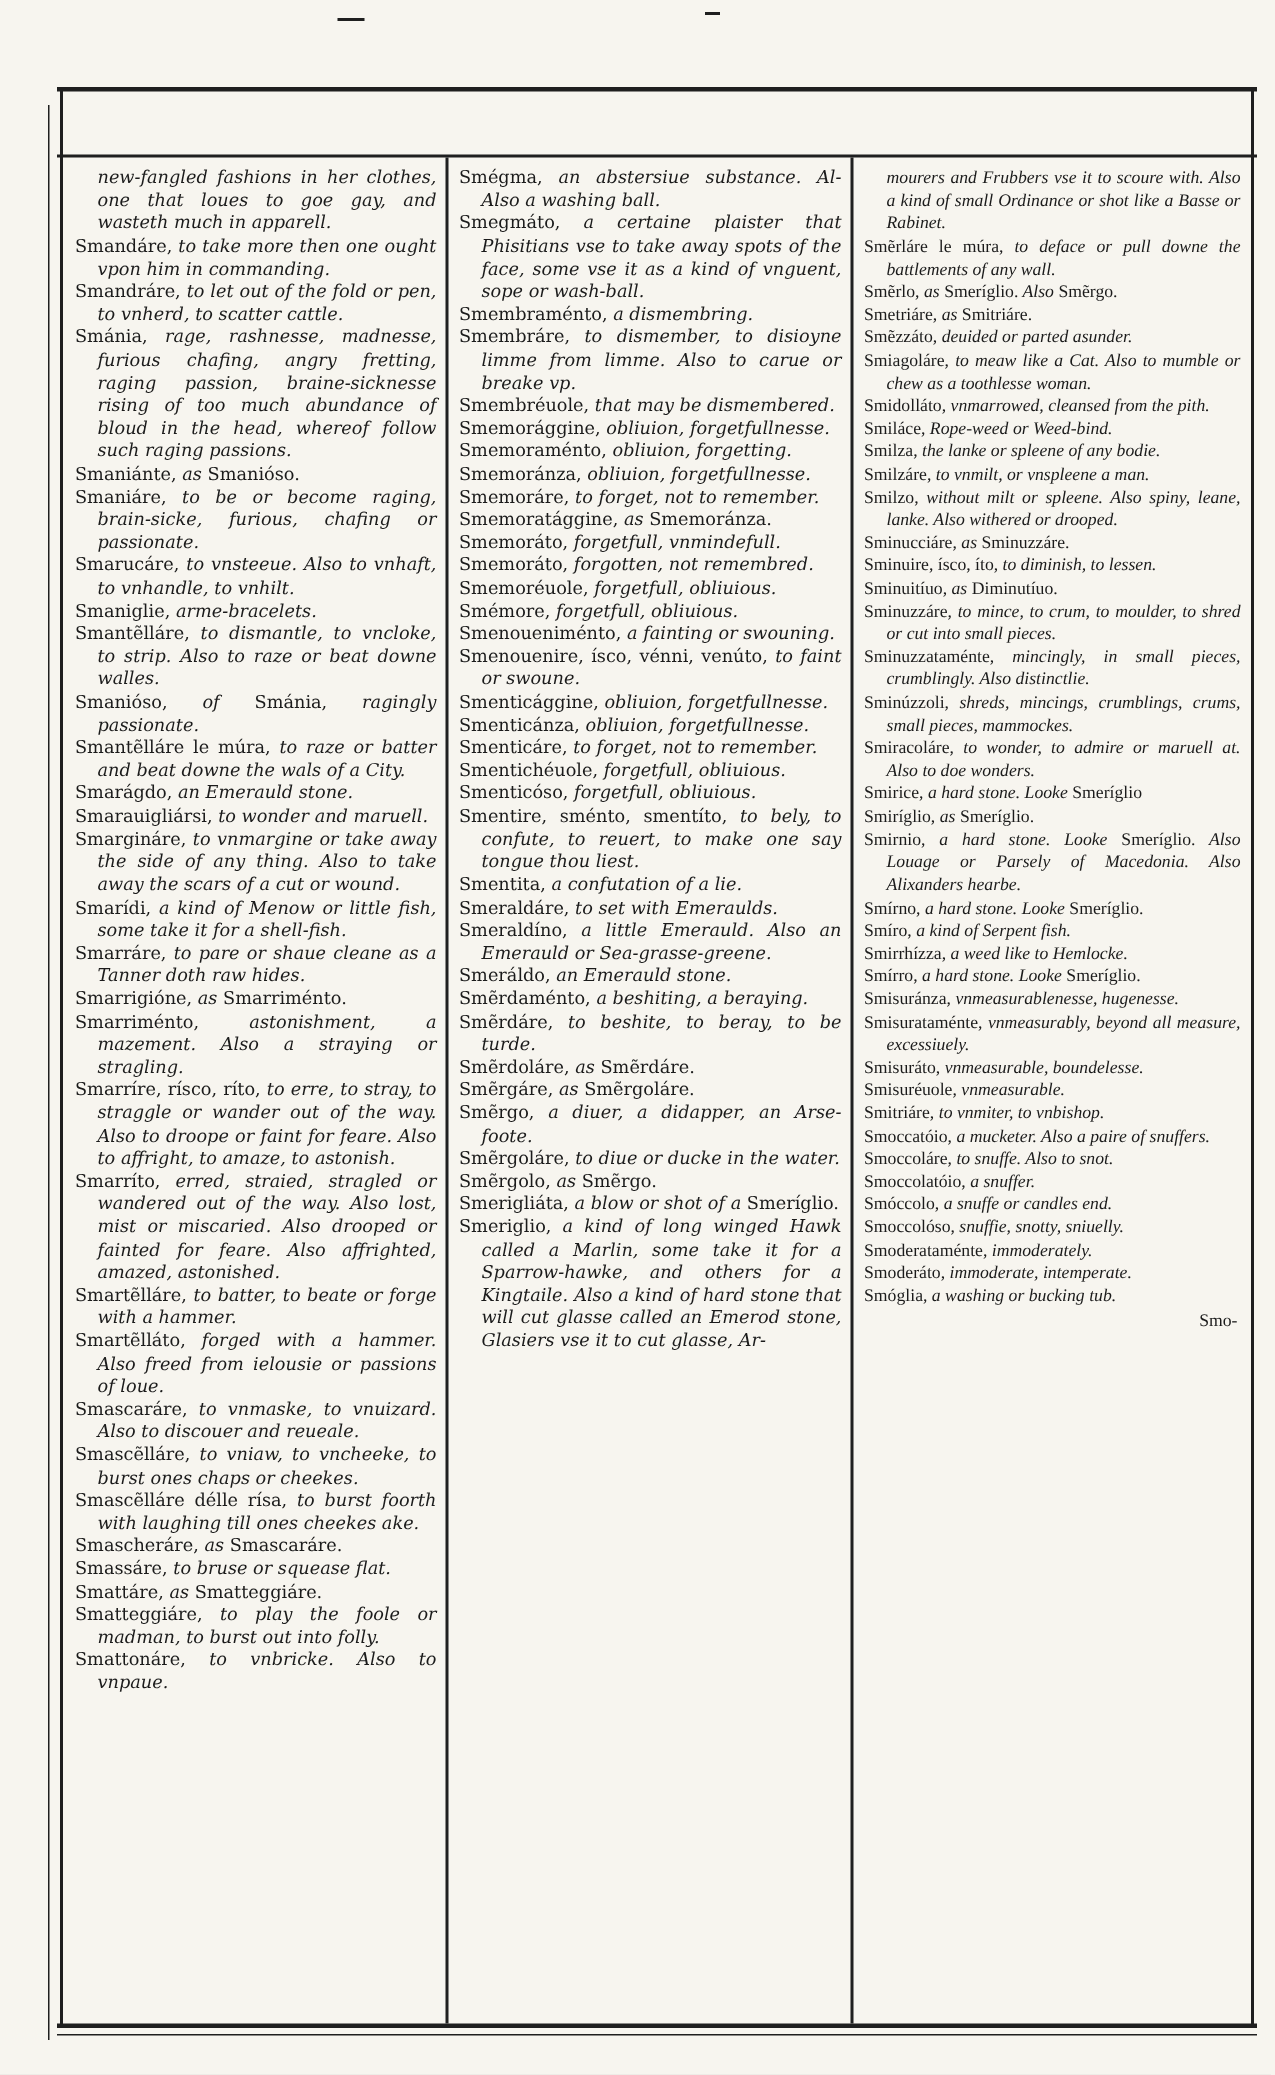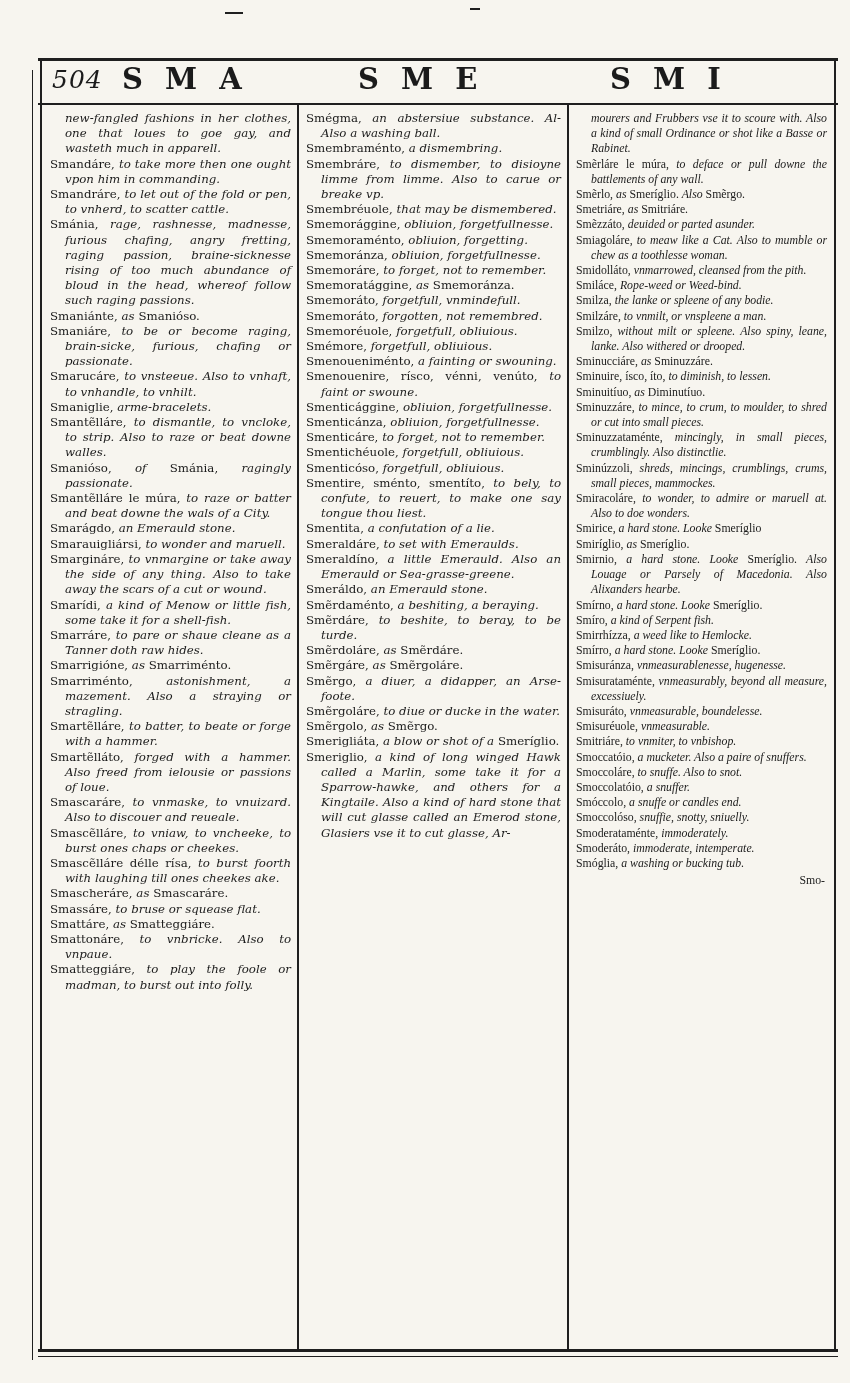--- a/index.html
+++ b/index.html
@@ -72,26 +72,20 @@
   <div class="rule rule-top1"></div>
   <div class="rule rule-top2"></div>
   <div class="rule rule-bottom1"></div>
   <div class="rule rule-bottom2"></div>
   <div class="rule rule-left-outer"></div>
   <div class="rule rule-left"></div>
   <div class="rule rule-right"></div>
   <div class="rule rule-colsep1"></div>
   <div class="rule rule-colsep2"></div>
 
-  <div class="header">
-    <span class="page-number">504</span>
-    <span class="section-title sec-0">S M A</span>
-    <span class="section-title sec-1">S M E</span>
-    <span class="section-title sec-2">S M I</span>
-  </div>
 
   <div class="columns">
     <div class="col col-0">
         <p class="entry cont"><span class="it">new-fangled fashions in her clothes, one that loues to goe gay, and wasteth much in apparell.</span></p>
         <p class="entry"><span class="hw">Smandáre, </span><span class="it">to take more then one ought vpon him in commanding.</span></p>
         <p class="entry"><span class="hw">Smandráre, </span><span class="it">to let out of the fold or pen, to vnherd, to scatter cattle.</span></p>
         <p class="entry"><span class="hw">Smánia, </span><span class="it">rage, rashnesse, madnesse, furious chafing, angry fretting, raging passion, braine-sicknesse rising of too much abundance of bloud in the head, whereof follow such raging passions.</span></p>
         <p class="entry"><span class="hw">Smaniánte, </span><span class="it">as </span><span class="rm">Smanióso.</span></p>
         <p class="entry"><span class="hw">Smaniáre, </span><span class="it">to be or become raging, brain-sicke, furious, chafing or passionate.</span></p>
         <p class="entry"><span class="hw">Smarucáre, </span><span class="it">to vnsteeue. Also to vnhaft, to vnhandle, to vnhilt.</span></p>
@@ -99,47 +93,50 @@
         <p class="entry"><span class="hw">Smantẽlláre, </span><span class="it">to dismantle, to vncloke, to strip. Also to raze or beat downe walles.</span></p>
         <p class="entry"><span class="hw">Smanióso, </span><span class="it">of </span><span class="rm">Smánia,</span><span class="it"> ragingly passionate.</span></p>
         <p class="entry"><span class="hw">Smantẽlláre le múra, </span><span class="it">to raze or batter and beat downe the wals of a City.</span></p>
         <p class="entry"><span class="hw">Smarágdo, </span><span class="it">an Emerauld stone.</span></p>
         <p class="entry"><span class="hw">Smarauigliársi, </span><span class="it">to wonder and maruell.</span></p>
         <p class="entry"><span class="hw">Smargináre, </span><span class="it">to vnmargine or take away the side of any thing. Also to take away the scars of a cut or wound.</span></p>
         <p class="entry"><span class="hw">Smarídi, </span><span class="it">a kind of Menow or little fish, some take it for a shell-fish.</span></p>
         <p class="entry"><span class="hw">Smarráre, </span><span class="it">to pare or shaue cleane as a Tanner doth raw hides.</span></p>
         <p class="entry"><span class="hw">Smarrigióne, </span><span class="it">as </span><span class="rm">Smarriménto.</span></p>
         <p class="entry"><span class="hw">Smarriménto, </span><span class="it">astonishment, a mazement. Also a straying or stragling.</span></p>
+        <p class="entry"><span class="hw">Smarríre, rísco, ríto, </span><span class="it">to erre, to stray, to straggle or wander out of the way. Also to droope or faint for feare. Also to affright, to amaze, to astonish.</span></p>
+        <p class="entry"><span class="hw">Smarríto, </span><span class="it">erred, straied, stragled or wandered out of the way. Also lost, mist or miscaried. Also drooped or fainted for feare. Also affrighted, amazed, astonished.</span></p>
         <p class="entry"><span class="hw">Smartẽlláre, </span><span class="it">to batter, to beate or forge with a hammer.</span></p>
         <p class="entry"><span class="hw">Smartẽlláto, </span><span class="it">forged with a hammer. Also freed from ielousie or passions of loue.</span></p>
         <p class="entry"><span class="hw">Smascaráre, </span><span class="it">to vnmaske, to vnuizard. Also to discouer and reueale.</span></p>
         <p class="entry"><span class="hw">Smascẽlláre, </span><span class="it">to vniaw, to vncheeke, to burst ones chaps or cheekes.</span></p>
         <p class="entry"><span class="hw">Smascẽlláre délle rísa, </span><span class="it">to burst foorth with laughing till ones cheekes ake.</span></p>
         <p class="entry"><span class="hw">Smascheráre, </span><span class="it">as </span><span class="rm">Smascaráre.</span></p>
         <p class="entry"><span class="hw">Smassáre, </span><span class="it">to bruse or squease flat.</span></p>
         <p class="entry"><span class="hw">Smattáre, </span><span class="it">as </span><span class="rm">Smatteggiáre.</span></p>
+        <p class="entry"><span class="hw">Smatteggiáre, </span><span class="it">to play the foole or madman, to burst out into folly.</span></p>
         <p class="entry"><span class="hw">Smattonáre, </span><span class="it">to vnbricke. Also to vnpaue.</span></p>
-        <p class="entry"><span class="hw">Smatteggiáre, </span><span class="it">to play the foole or madman, to burst out into folly.</span></p>
       </div>
     <div class="col col-1">
         <p class="entry"><span class="hw">Smégma, </span><span class="it">an abstersiue substance. Al- Also a washing ball.</span></p>
+        <p class="entry"><span class="hw">Smegmáto, </span><span class="it">a certaine plaister that Phisitians vse to take away spots of the face, some vse it as a kind of vnguent, sope or wash-ball.</span></p>
         <p class="entry"><span class="hw">Smembraménto, </span><span class="it">a dismembring.</span></p>
         <p class="entry"><span class="hw">Smembráre, </span><span class="it">to dismember, to disioyne limme from limme. Also to carue or breake vp.</span></p>
         <p class="entry"><span class="hw">Smembréuole, </span><span class="it">that may be dismembered.</span></p>
         <p class="entry"><span class="hw">Smemorággine, </span><span class="it">obliuion, forgetfullnesse.</span></p>
         <p class="entry"><span class="hw">Smemoraménto, </span><span class="it">obliuion, forgetting.</span></p>
         <p class="entry"><span class="hw">Smemoránza, </span><span class="it">obliuion, forgetfullnesse.</span></p>
         <p class="entry"><span class="hw">Smemoráre, </span><span class="it">to forget, not to remember.</span></p>
         <p class="entry"><span class="hw">Smemoratággine, </span><span class="it">as </span><span class="rm">Smemoránza.</span></p>
         <p class="entry"><span class="hw">Smemoráto, </span><span class="it">forgetfull, vnmindefull.</span></p>
         <p class="entry"><span class="hw">Smemoráto, </span><span class="it">forgotten, not remembred.</span></p>
         <p class="entry"><span class="hw">Smemoréuole, </span><span class="it">forgetfull, obliuious.</span></p>
         <p class="entry"><span class="hw">Smémore, </span><span class="it">forgetfull, obliuious.</span></p>
         <p class="entry"><span class="hw">Smenoueniménto, </span><span class="it">a fainting or swouning.</span></p>
-        <p class="entry"><span class="hw">Smenouenire, rísco, vénni, venúto, </span><span class="it">to faint or swoune.</span></p>
+        <p class="entry"><span class="hw">Smenouenire, ísco, vénni, venúto, </span><span class="it">to faint or swoune.</span></p>
         <p class="entry"><span class="hw">Smenticággine, </span><span class="it">obliuion, forgetfullnesse.</span></p>
         <p class="entry"><span class="hw">Smenticánza, </span><span class="it">obliuion, forgetfullnesse.</span></p>
         <p class="entry"><span class="hw">Smenticáre, </span><span class="it">to forget, not to remember.</span></p>
         <p class="entry"><span class="hw">Smentichéuole, </span><span class="it">forgetfull, obliuious.</span></p>
         <p class="entry"><span class="hw">Smenticóso, </span><span class="it">forgetfull, obliuious.</span></p>
         <p class="entry"><span class="hw">Smentire, sménto, smentíto, </span><span class="it">to bely, to confute, to reuert, to make one say tongue thou liest.</span></p>
         <p class="entry"><span class="hw">Smentita, </span><span class="it">a confutation of a lie.</span></p>
         <p class="entry"><span class="hw">Smeraldáre, </span><span class="it">to set with Emeraulds.</span></p>
         <p class="entry"><span class="hw">Smeraldíno, </span><span class="it">a little Emerauld. Also an Emerauld or Sea-grasse-greene.</span></p>
         <p class="entry"><span class="hw">Smeráldo, </span><span class="it">an Emerauld stone.</span></p>

